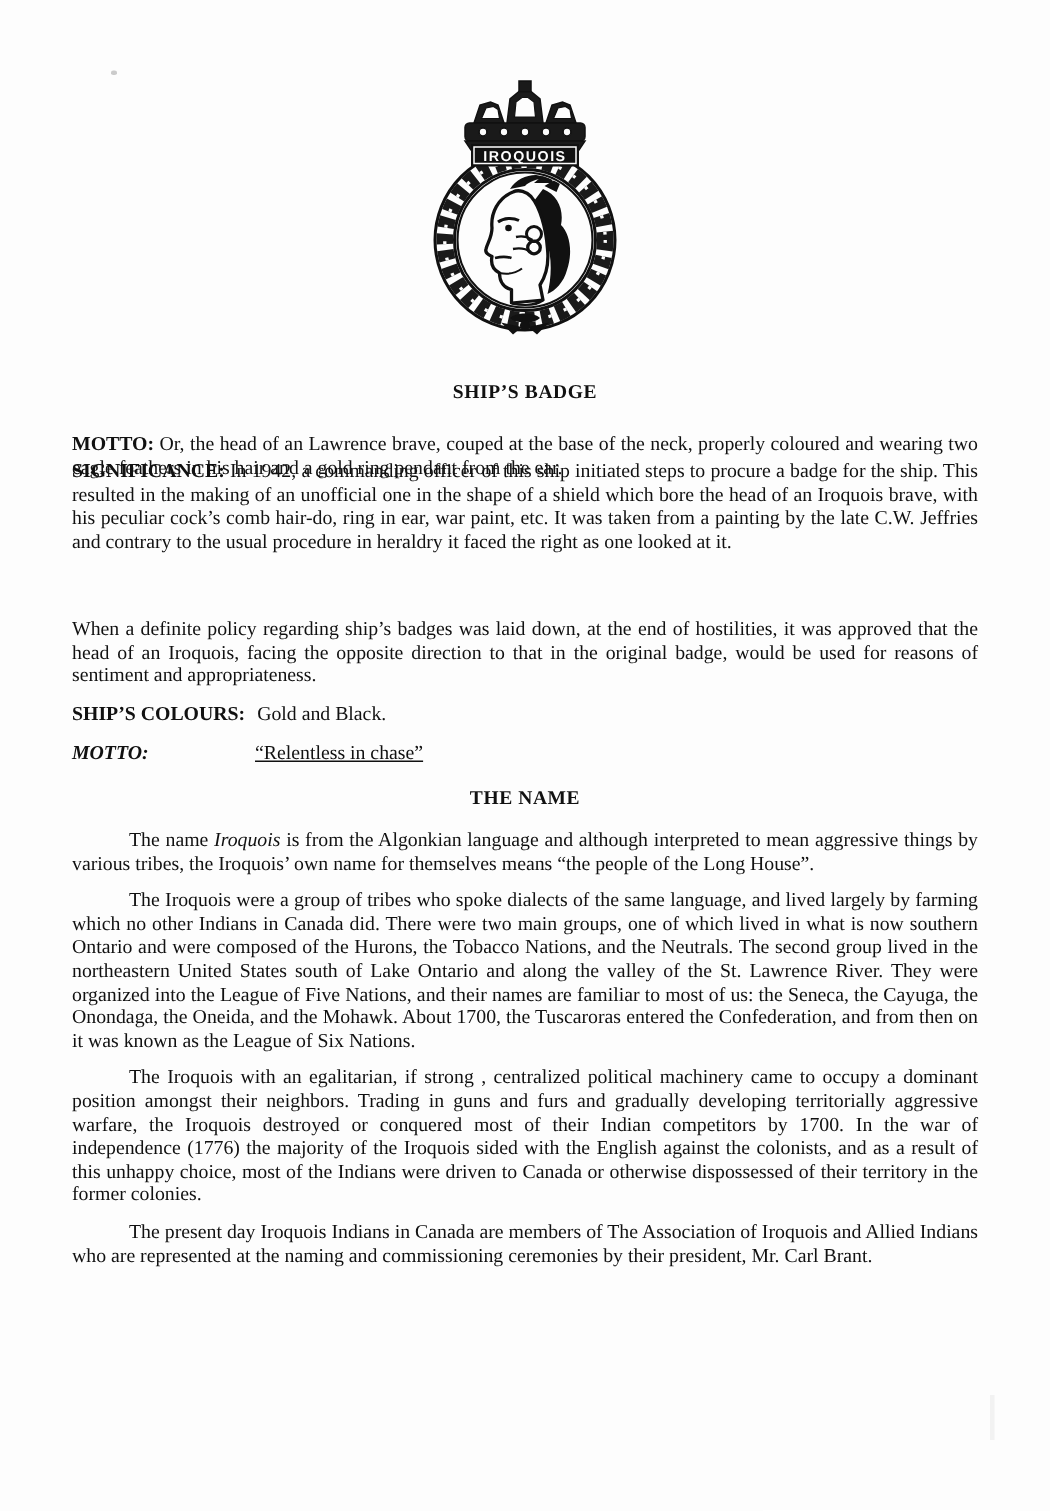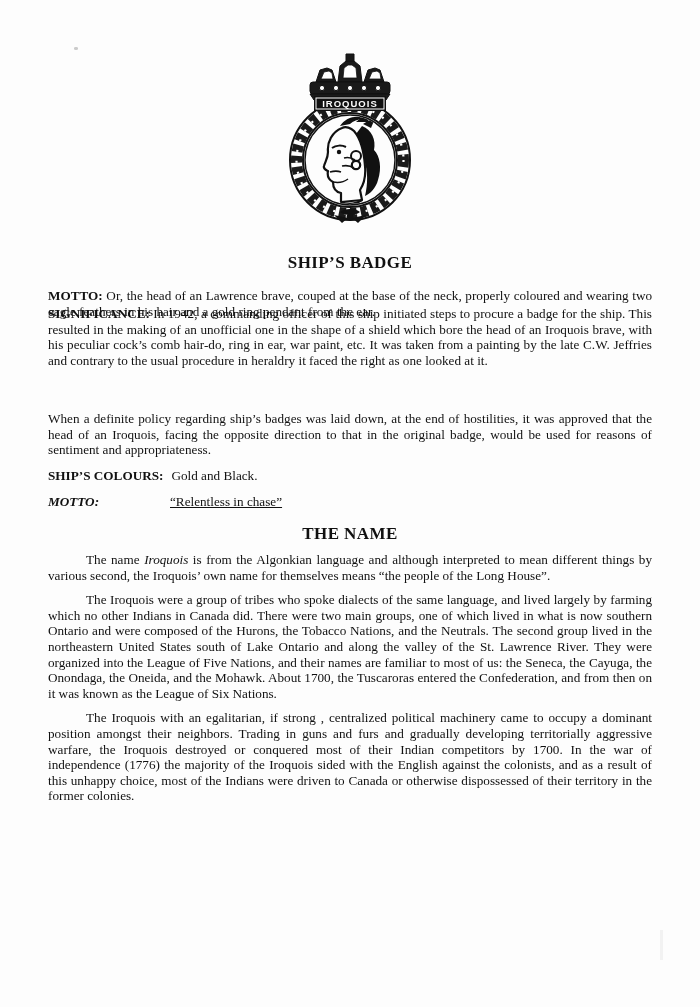--- a/index.html
+++ b/index.html
@@ -51,21 +51,21 @@
     position: relative;
     width: 160px;
     height: 178px;
   }
   .badge svg { display: block; }
 
   
   .doc-heading {
     text-align: center;
     font-weight: bold;
-    font-size: 17px;
+    font-size: 13px;
     letter-spacing: .4px;
   }
   #ships-badge-heading { position: absolute; left: 0; top: 253px; width: 700px; }
   #the-name-heading   { position: absolute; left: 0; top: 524px; width: 700px; }
 
   
   .body-col {
     position: absolute;
     left: 48px;
     width: 604px;
@@ -226,21 +226,22 @@
   <div id="motto-block" class="body-col">
     <div class="kv motto-row">
         <span class="lbl">MOTTO:</span>
         <span class="val-motto">“Relentless in chase”</span>
       </div>
   </div>
 
   <div id="the-name-heading" class="doc-heading">THE NAME</div>
 
   <div id="name-body-block" class="body-col">
-    <p class="para indent"><span>The name </span><span class="ital">Iroquois</span><span> is from the Algonkian language and although interpreted to mean different things by various second, the Iroquois’ own name for themselves means “the people of the Long House”.</span></p>
+    <p class="para indent"><span>The name </span><span class="ital">Iroquois</span><span> is from the Algonkian language and although interpreted to mean aggressive things by various tribes, the Iroquois’ own name for themselves means “the people of the Long House”.</span></p>
 
     <p class="para indent">The Iroquois were a group of tribes who spoke dialects of the same language, and lived largely by farming which no other Indians in Canada did. There were two main groups, one of which lived in what is now southern Ontario and were composed of the Hurons, the Tobacco Nations, and the Neutrals. The second group lived in the northeastern United States south of Lake Ontario and along the valley of the St. Lawrence River. They were organized into the League of Five Nations, and their names are familiar to most of us: the Seneca, the Cayuga, the Onondaga, the Oneida, and the Mohawk. About 1700, the Tuscaroras entered the Confederation, and from then on it was known as the League of Six Nations.</p>
 
     <p class="para indent">The Iroquois with an egalitarian, if strong , centralized political machinery came to occupy a dominant position amongst their neighbors. Trading in guns and furs and gradually developing territorially aggressive warfare, the Iroquois destroyed or conquered most of their Indian competitors by 1700. In the war of independence (1776) the majority of the Iroquois sided with the English against the colonists, and as a result of this unhappy choice, most of the Indians were driven to Canada or otherwise dispossessed of their territory in the former colonies.</p>
 
+    <p class="para indent">The present day Iroquois Indians in Canada are members of The Association of Iroquois and Allied Indians who are represented at the naming and commissioning ceremonies by their president, Mr. Carl Brant.</p>
   </div>
 
 </div>
 
 </body></html>

